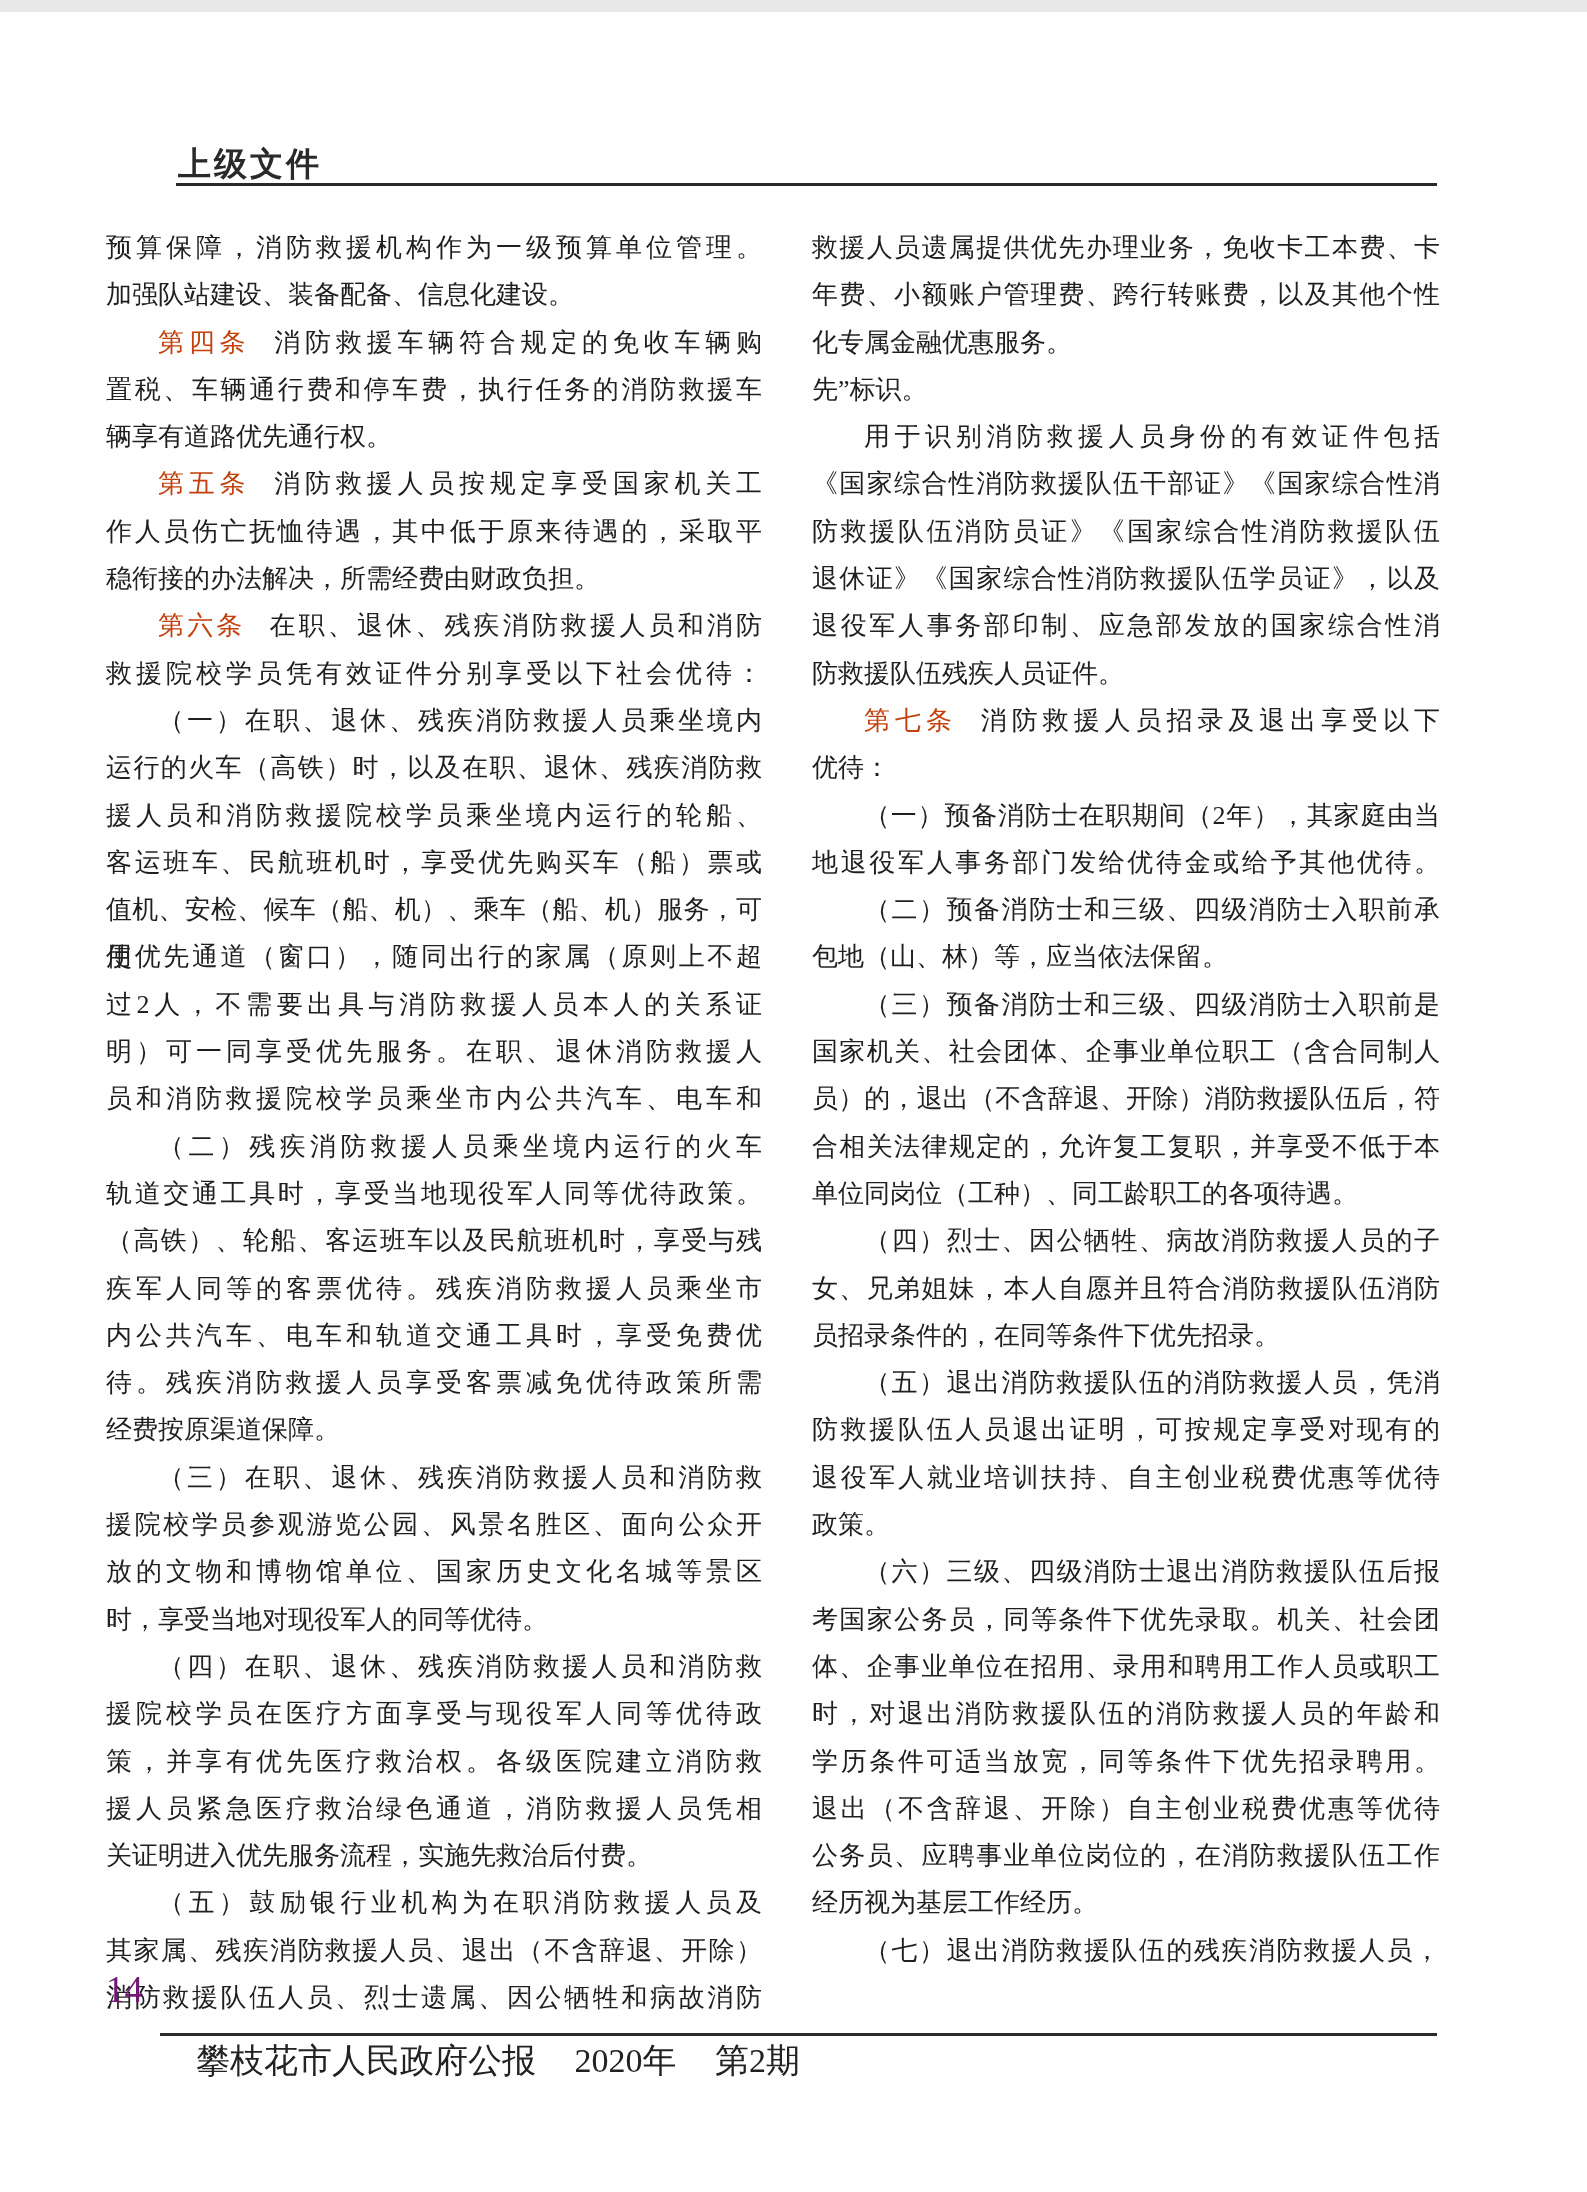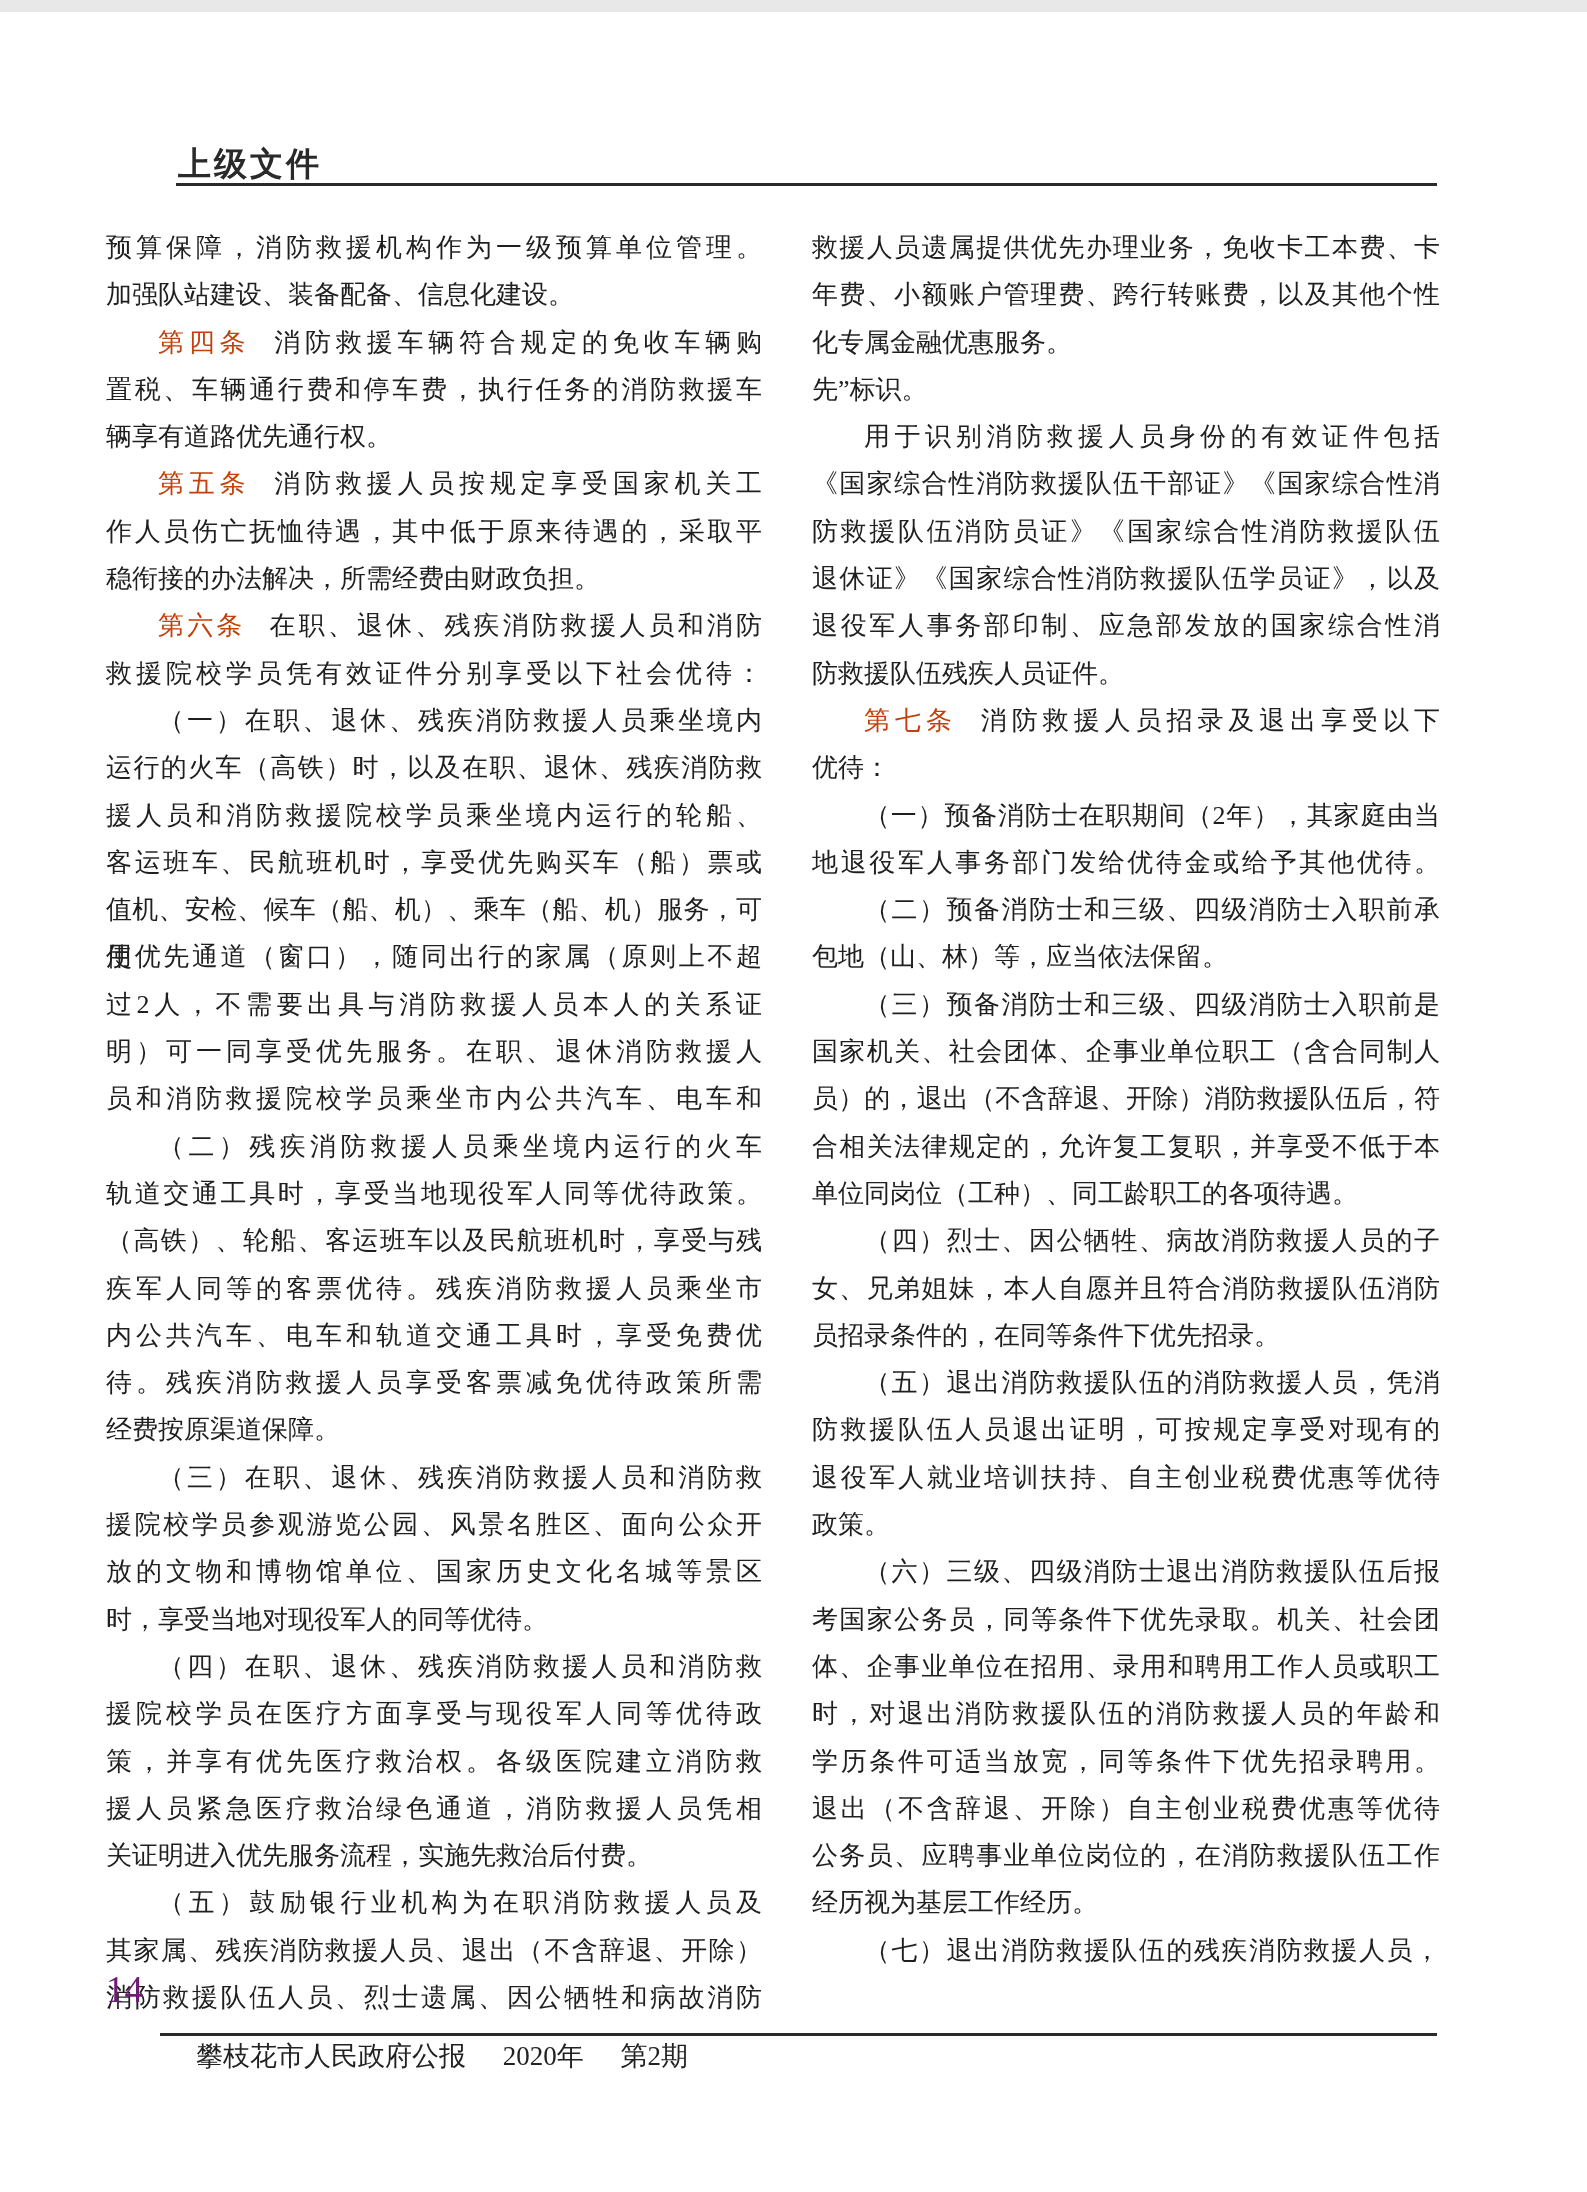--- a/index.html
+++ b/index.html
@@ -38,21 +38,21 @@
     font-weight:400;color:#c2410c;margin-right:24px;
   }
   .footer-pagenum{
     position:absolute;left:106px;top:1956px;
     font-size:37px;color:#701a75;font-family:Liberation Serif, serif;
   }
   .footer-rule{
     position:absolute;left:160px;top:2021px;width:1277px;height:3px;background:#2b2b2b;
   }
   .footer-text{
-    position:absolute;left:196px;top:2026px;font-size:27px;color:#222;
+    position:absolute;left:196px;top:2026px;font-size:34px;color:#222;
   }
   .footer-text .part{margin-right:30px;}
   .footer-text .part:last-child{margin-right:0;}
 </style>
 </head>
 <body>
 
 <div class="page">
 
   <div class="header-title">上级文件</div>

